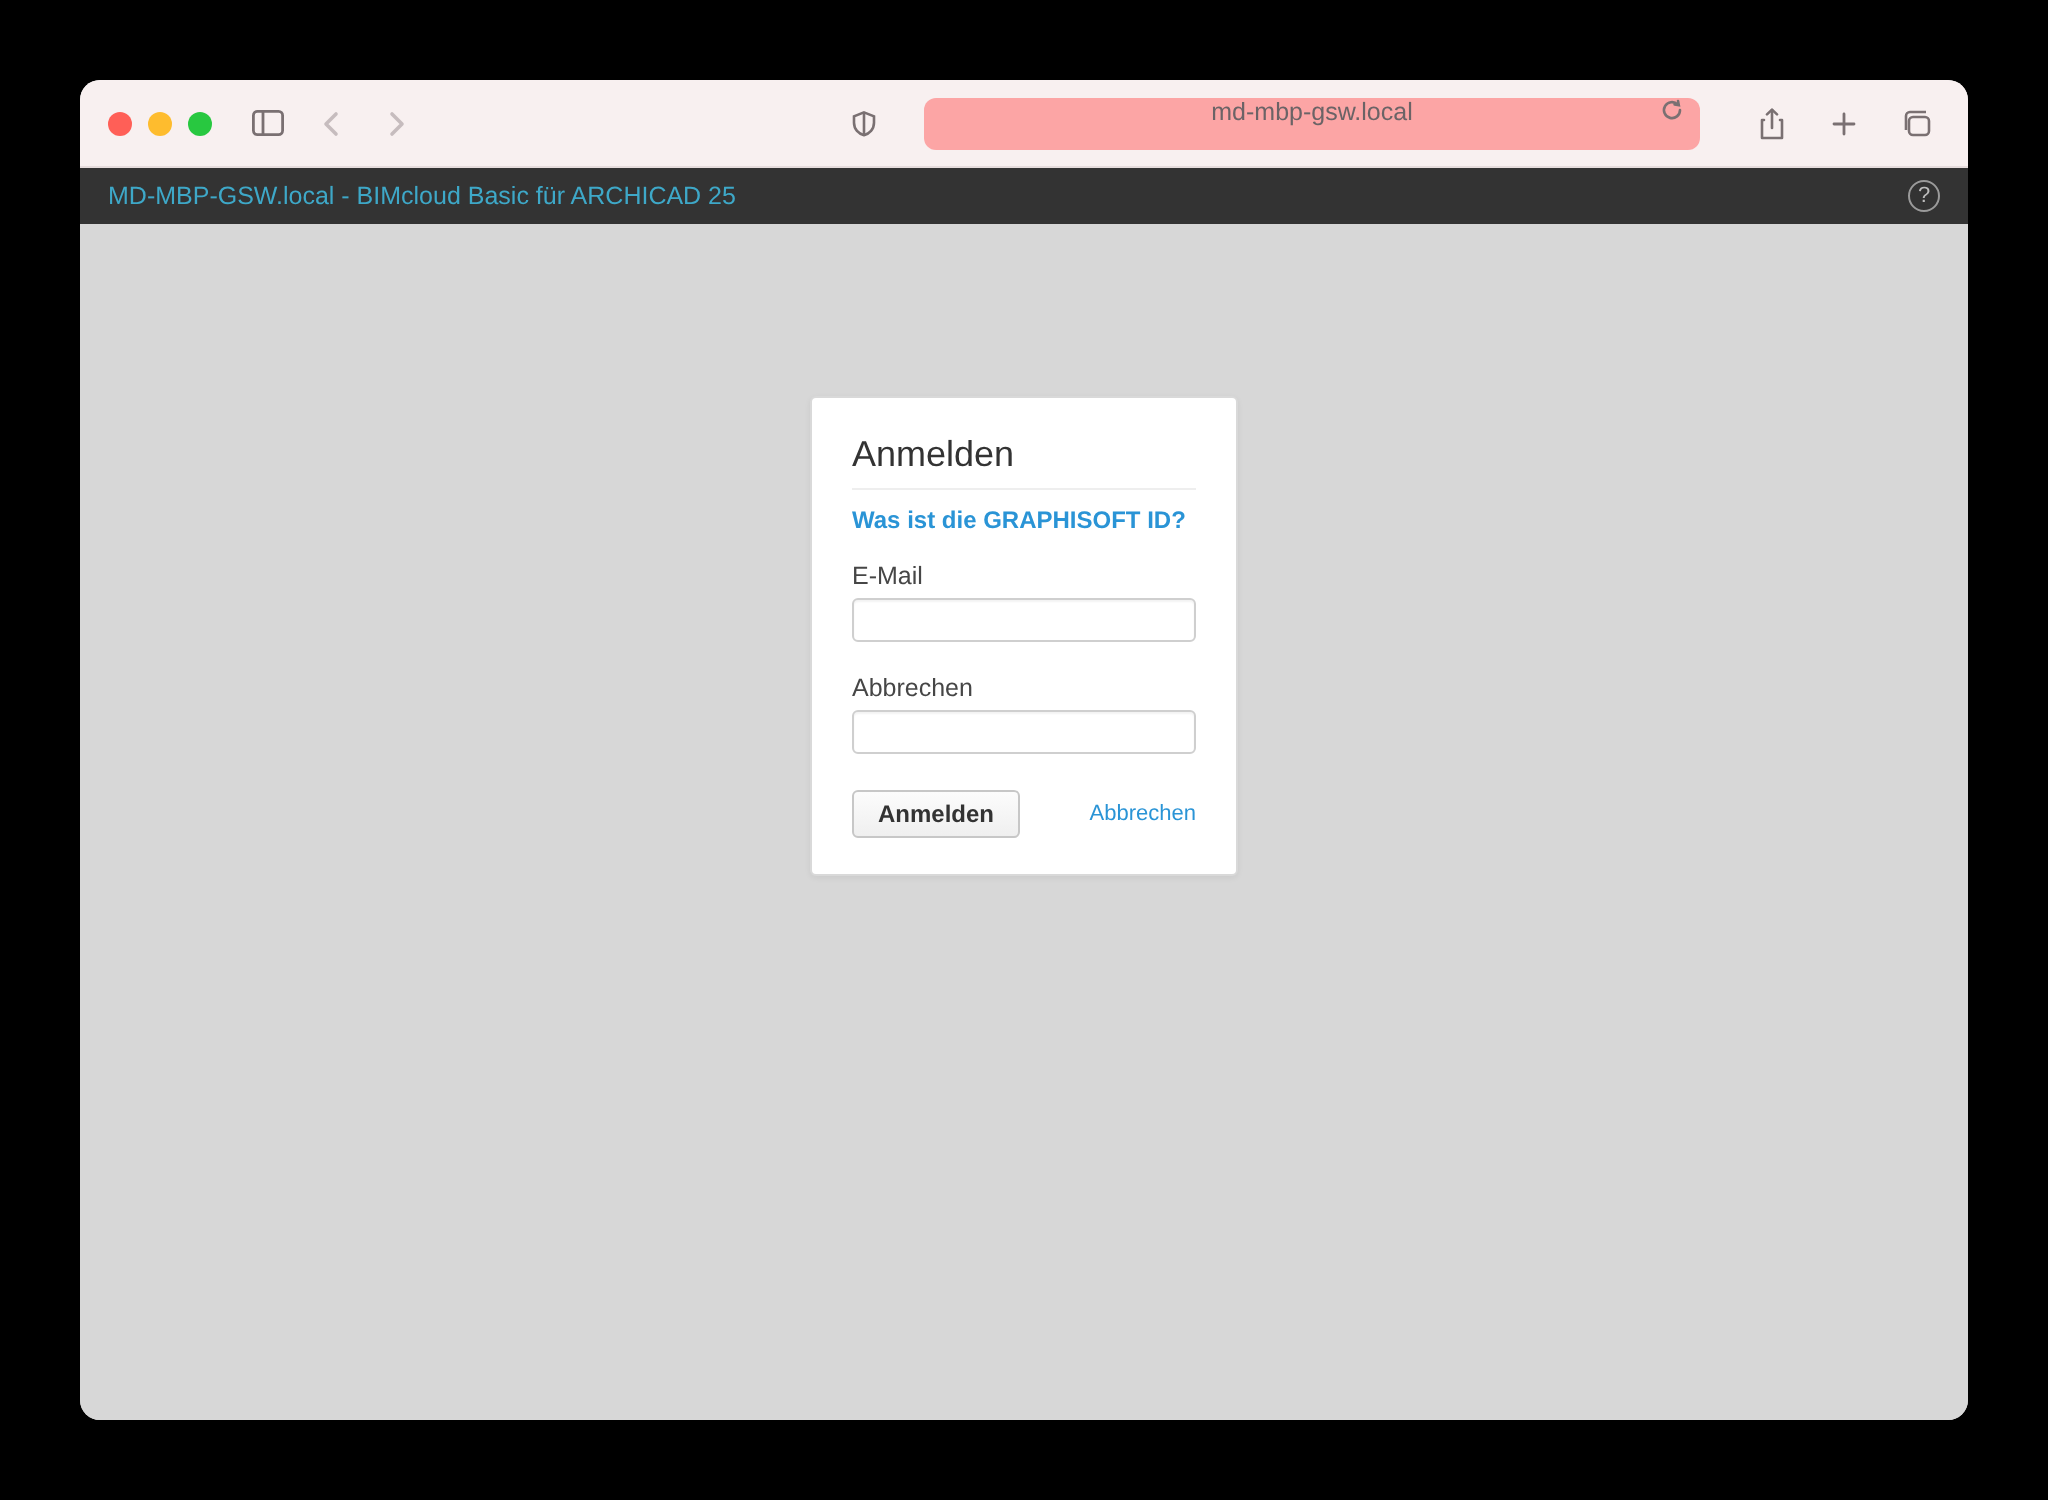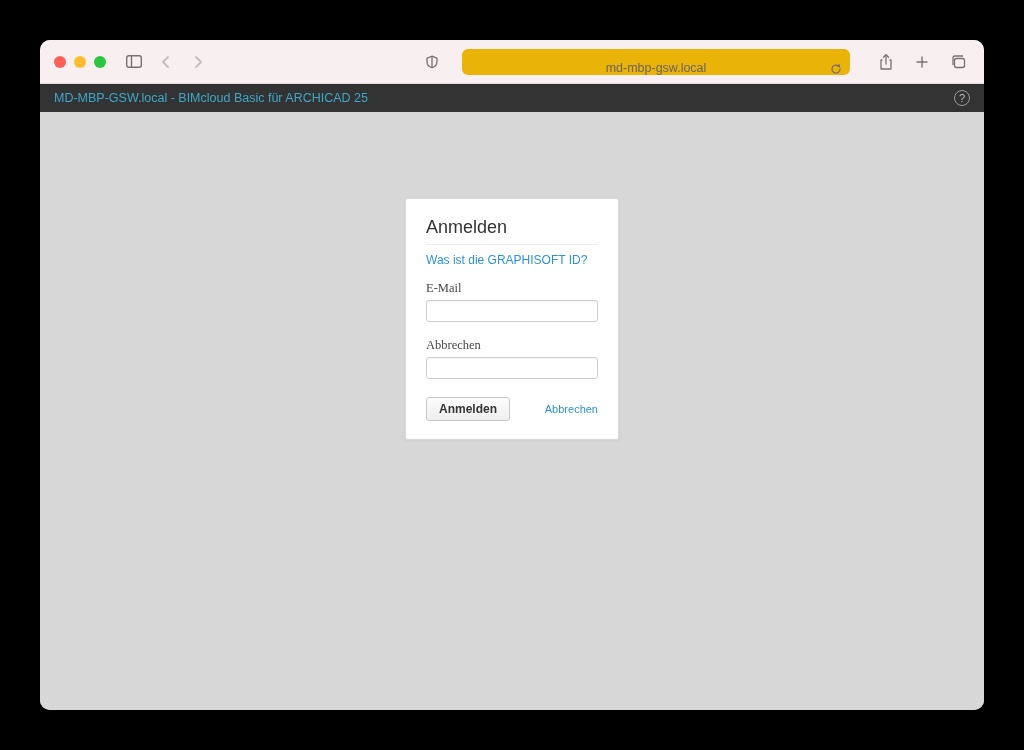--- a/index.html
+++ b/index.html
@@ -38,24 +38,24 @@
   display: inline-flex; align-items: center; justify-content: center;
   color: #7a7072;
   cursor: default;
 }
 .chrome-btn svg { display:block; }
 .nav-disabled { color: #c6bcbe; }
 
 .addr {
   flex: 1;
   height: 26px;
-  background: #eab308;
+  background: #fca5a5;
   border-radius: 6px;
   display: flex;
-  align-items: flex-end;
+  align-items: flex-start;
   justify-content: center;
   font-size: 12.5px;
   color: #6b6366;
   position: relative;
   margin: 0 10px;
 }
 .addr .reload { position: absolute; right: 8px; display:flex; align-items:center; }
 
 .right-tools { display: flex; gap: 12px; margin-left: 6px; }
 
@@ -101,27 +101,27 @@
   padding-bottom: 6px;
   border-bottom: 1px solid #eee;
   margin-bottom: 8px;
 }
 .help-link {
   display: block;
   color: #2a94d6;
   font-size: 12px;
   margin-bottom: 14px;
   text-decoration: none;
+  font-weight: bold;
 }
 .field-label {
   font-size: 12.5px;
   color: #464646;
   margin-bottom: 4px;
   display: block;
-  font-family: Liberation Serif, serif;
 }
 .text-input {
   width: 100%;
   height: 22px;
   border: 1px solid #cfcfcf;
   border-radius: 3px;
   background: #fff;
   padding: 0 6px;
   font-size: 12px;
   margin-bottom: 16px;

